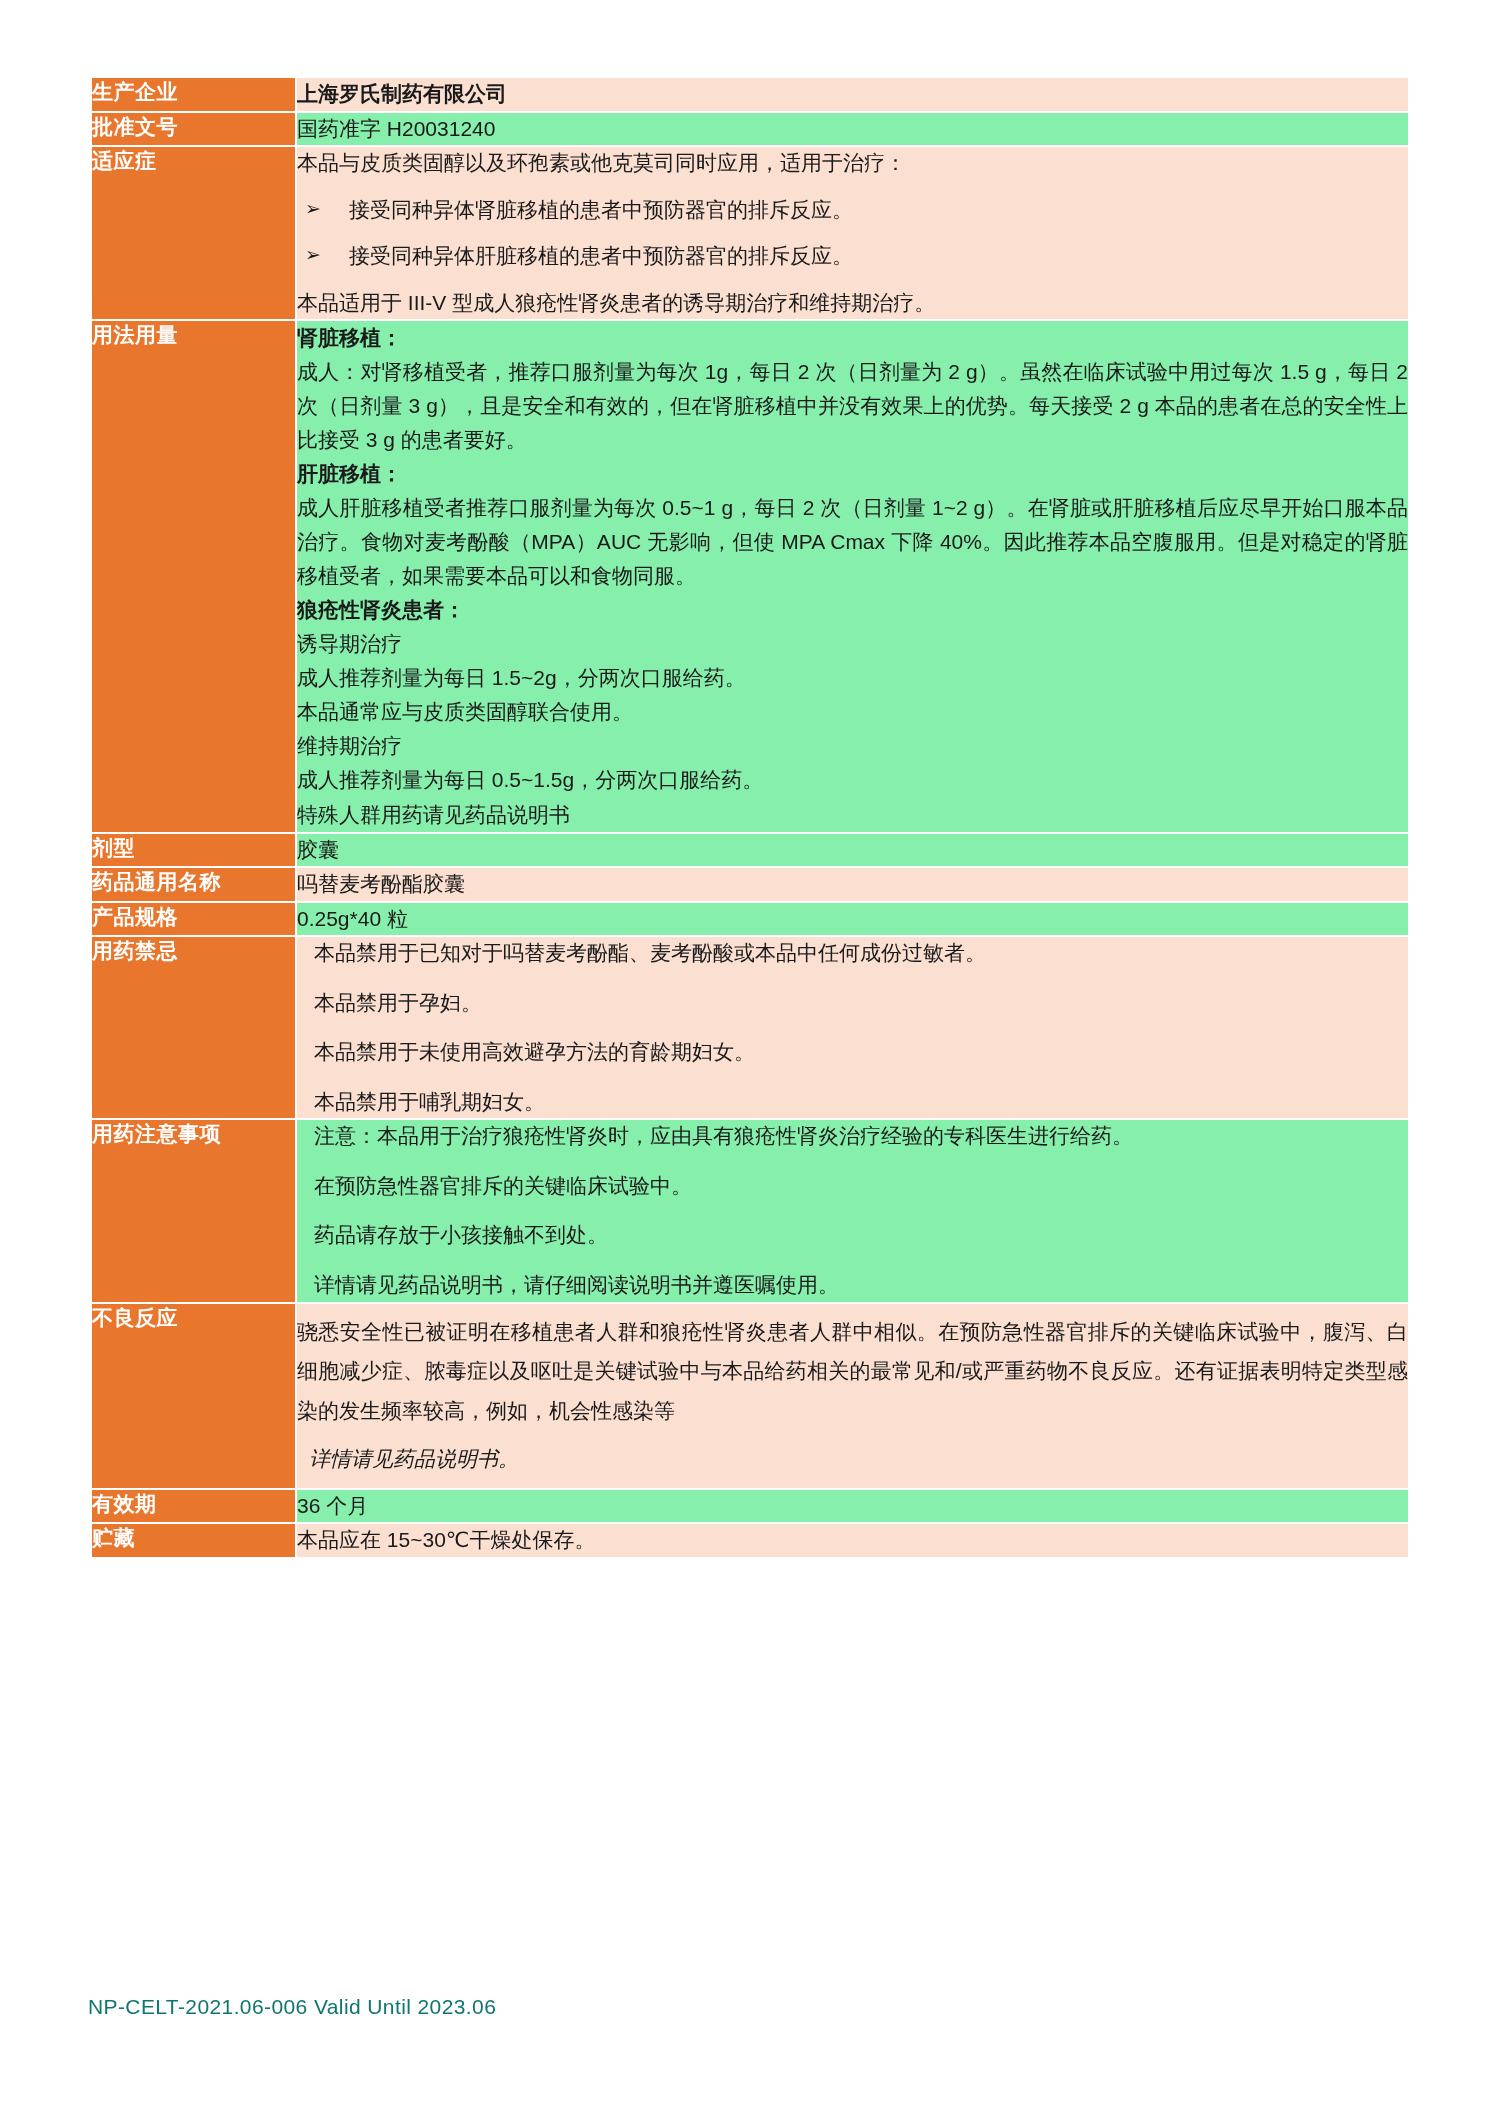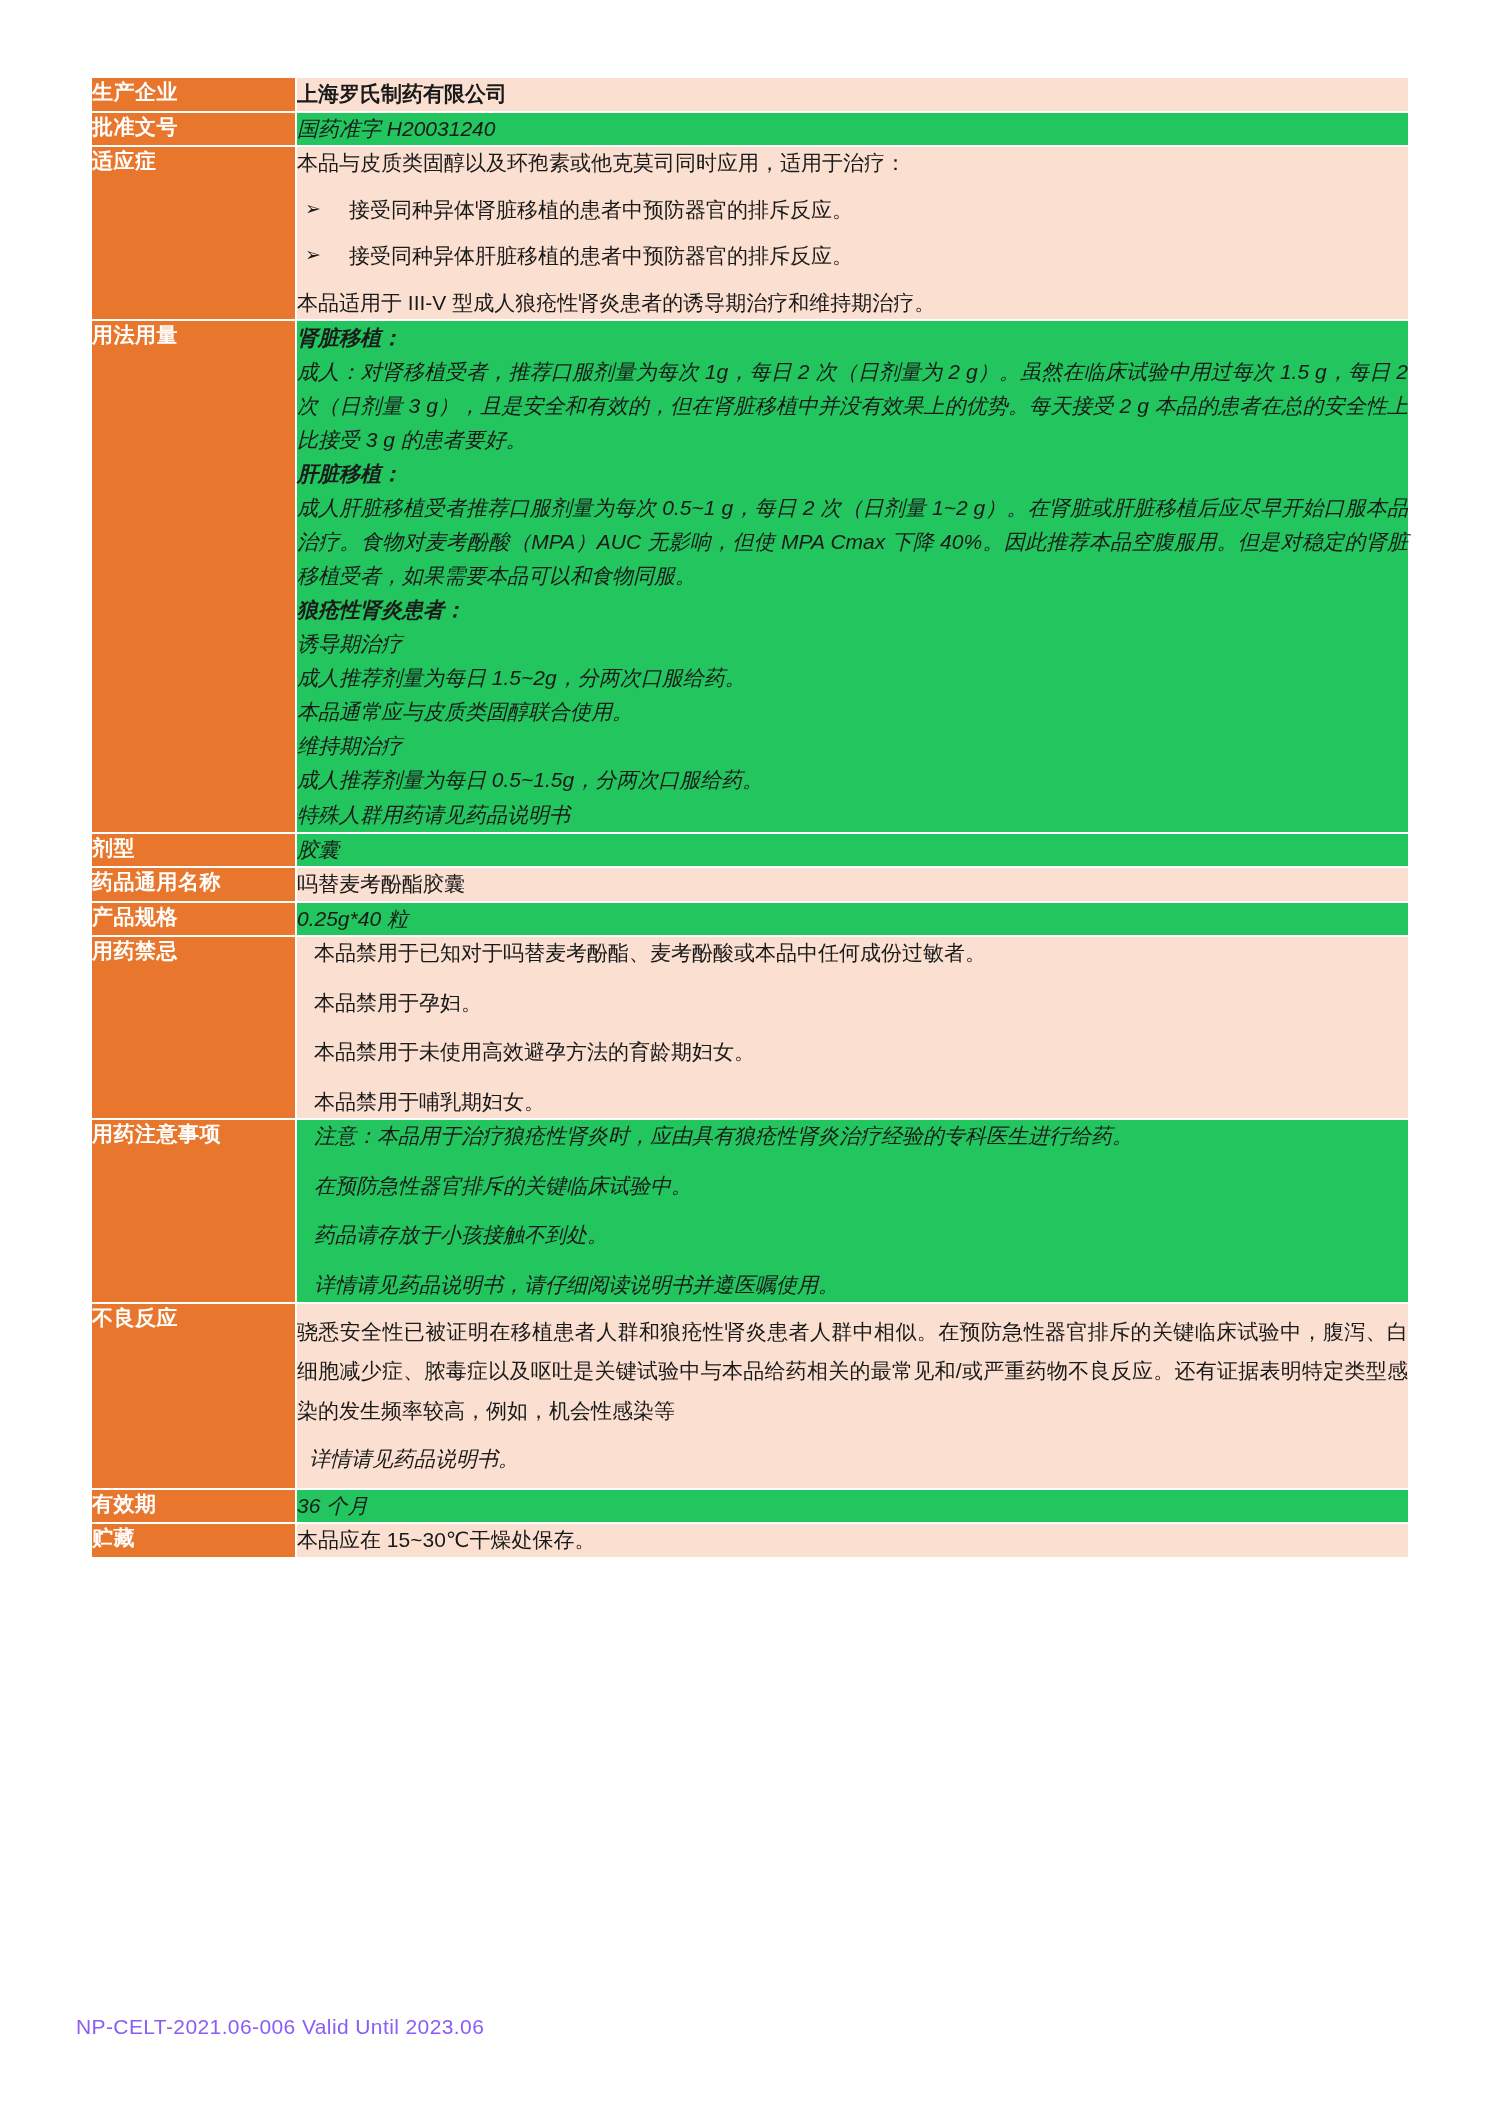--- a/index.html
+++ b/index.html
@@ -47,22 +47,21 @@
     background: #FBE0D2;
     color: #1a1a1a;
     font-size: 21px;
     line-height: 1.55;
     padding: 10px 14px 10px 20px;
     border-bottom: 2px solid #ffffff;
     border-left: 2px solid #ffffff;
     box-sizing: border-box;
   }
   td.value.alt {
-    background: #22c55e;
-    font-style: italic;
+    background: #86efac;
   }
   td.label.tall {
     border-bottom: 2px solid #ffffff;
   }
   .v-block p {
     margin: 0 0 0 0;
   }
   .para-sp p {
     margin: 0 0 17px 0;
     padding-left: 17px;
@@ -93,26 +92,25 @@
   .dosage p {
     margin: 0;
     line-height: 1.62;
   }
   .justified {
     text-align: justify;
     text-justify: inter-ideograph;
   }
   .footer {
     position: absolute;
-    left: 76px;
+    left: 88px;
     top: 1995px;
     font-size: 21px;
-    color: #8b5cf6;
+    color: #0f766e;
     letter-spacing: 0.4px;
-    margin-top: 20px;
   }
 </style>
 </head>
 <body>
 
 <div class="page">
 
   <table class="spec">
     <tbody>
 

